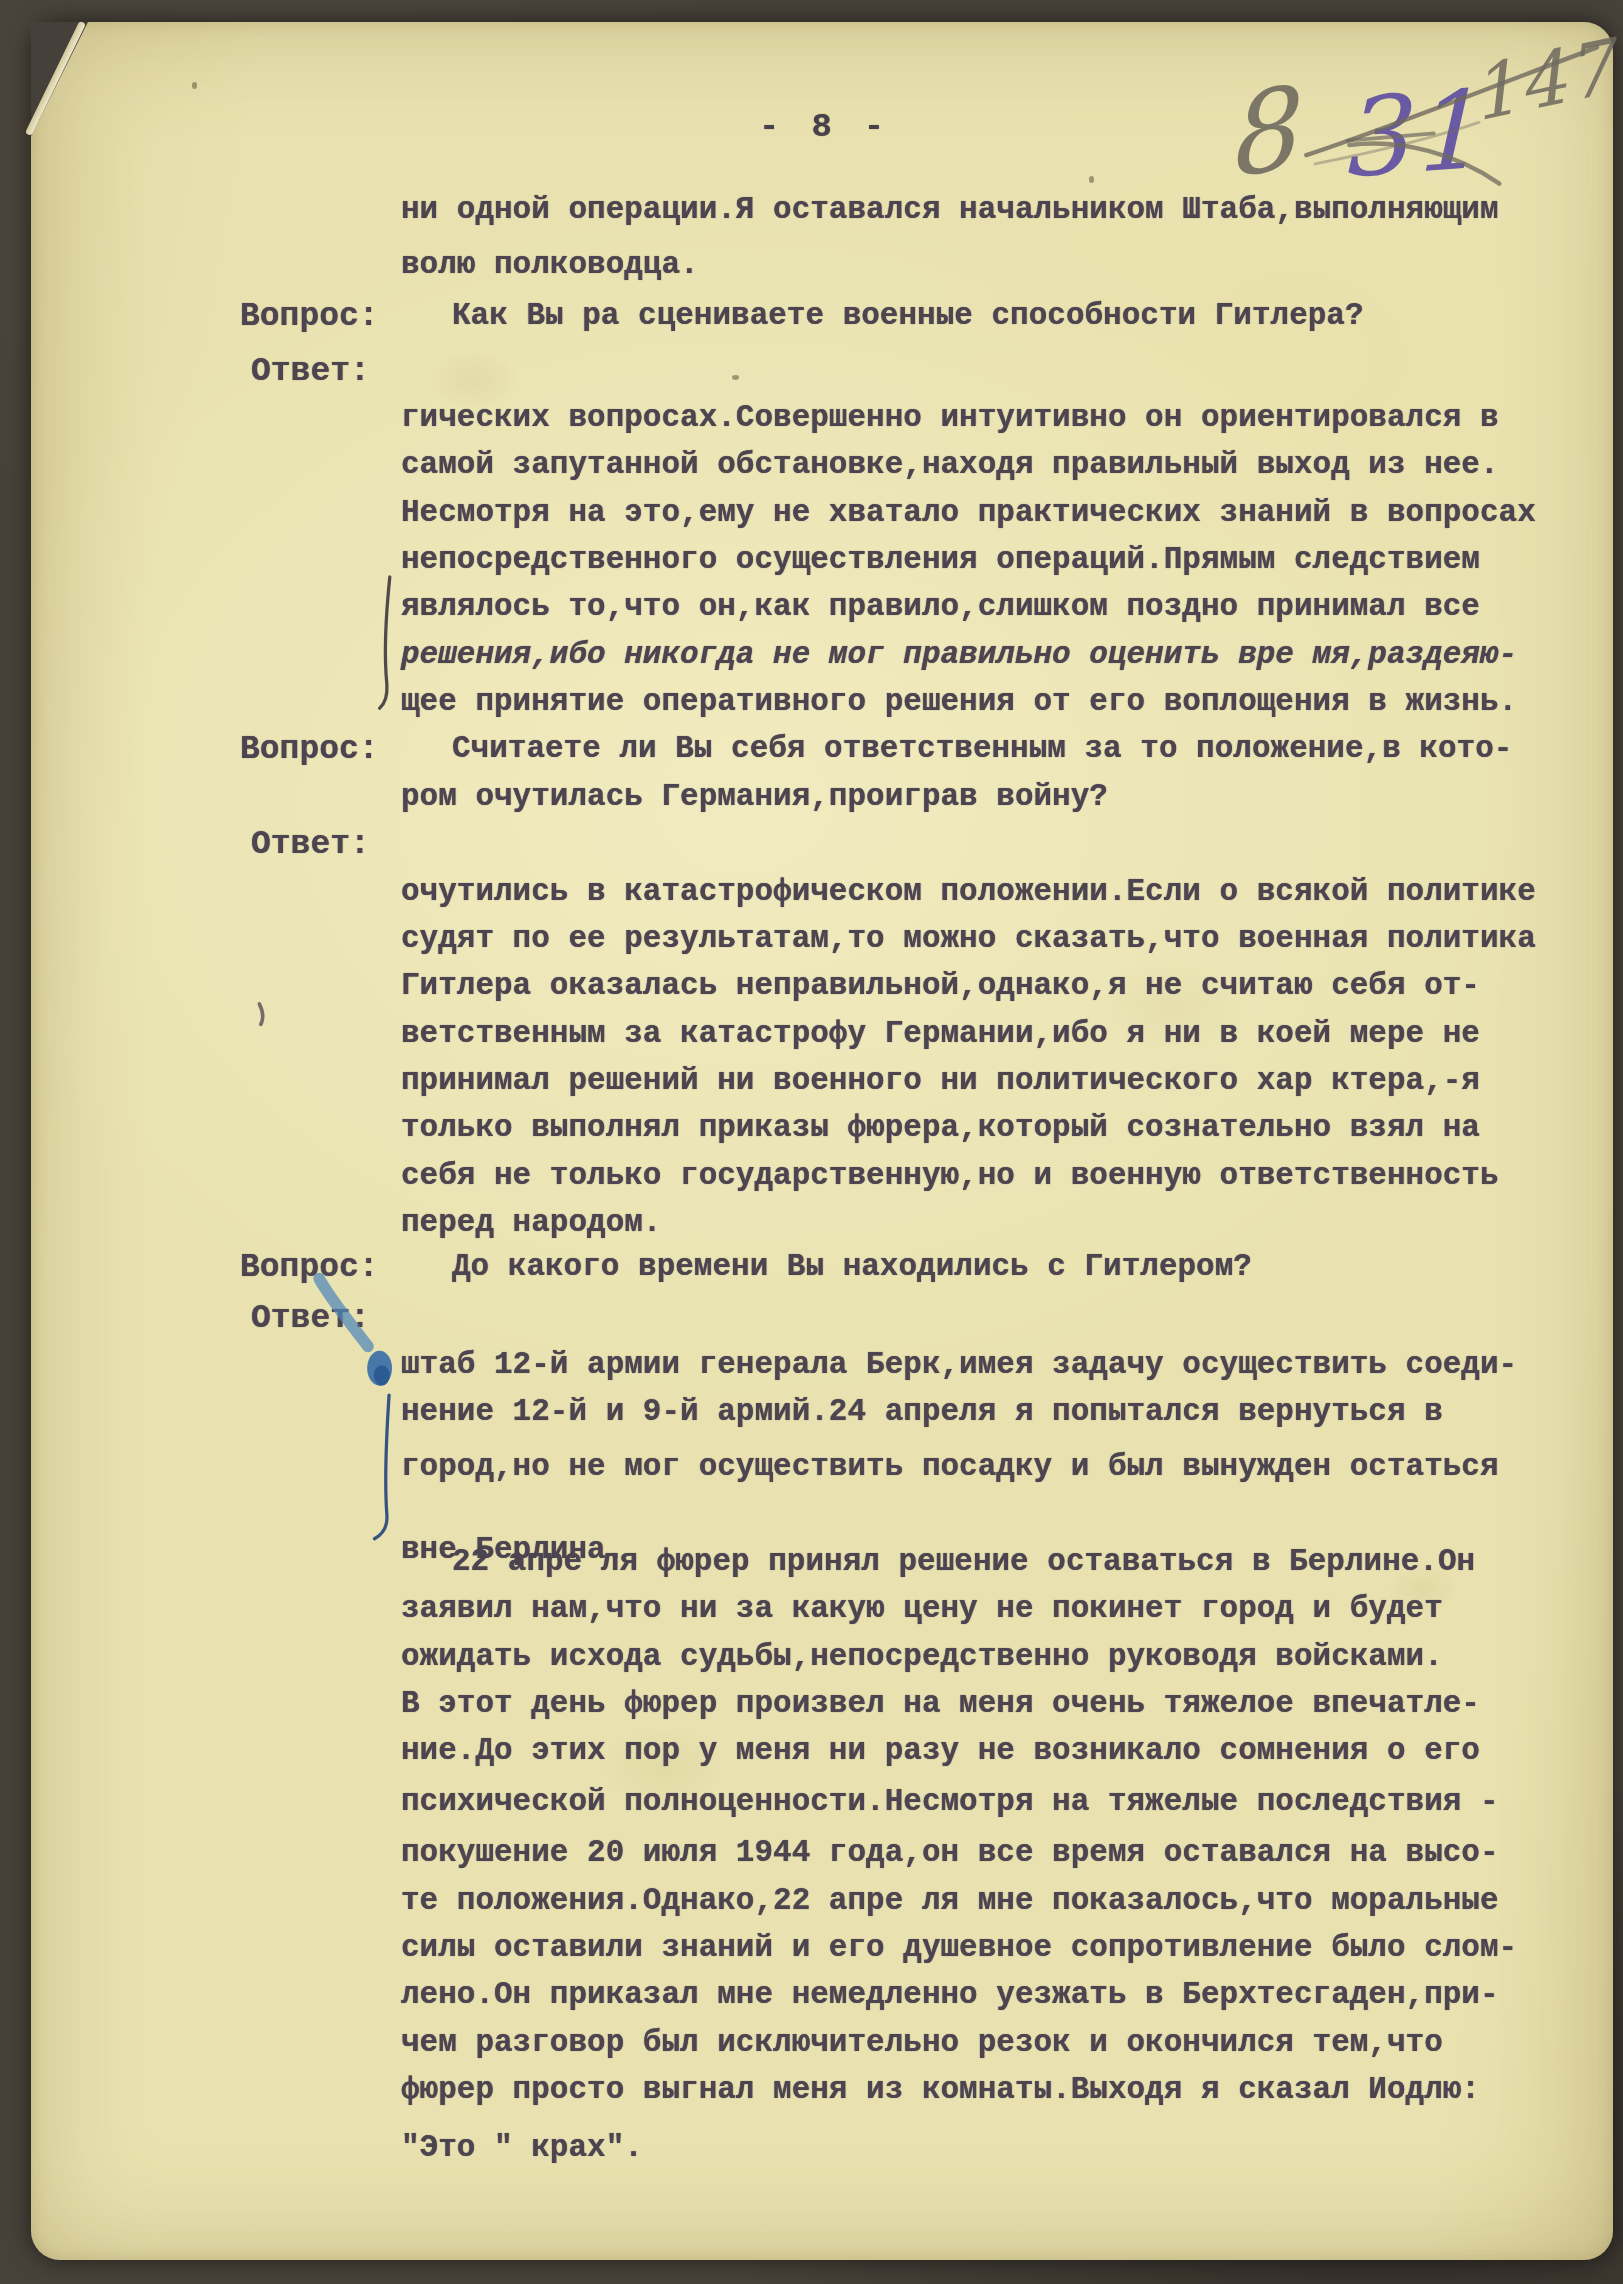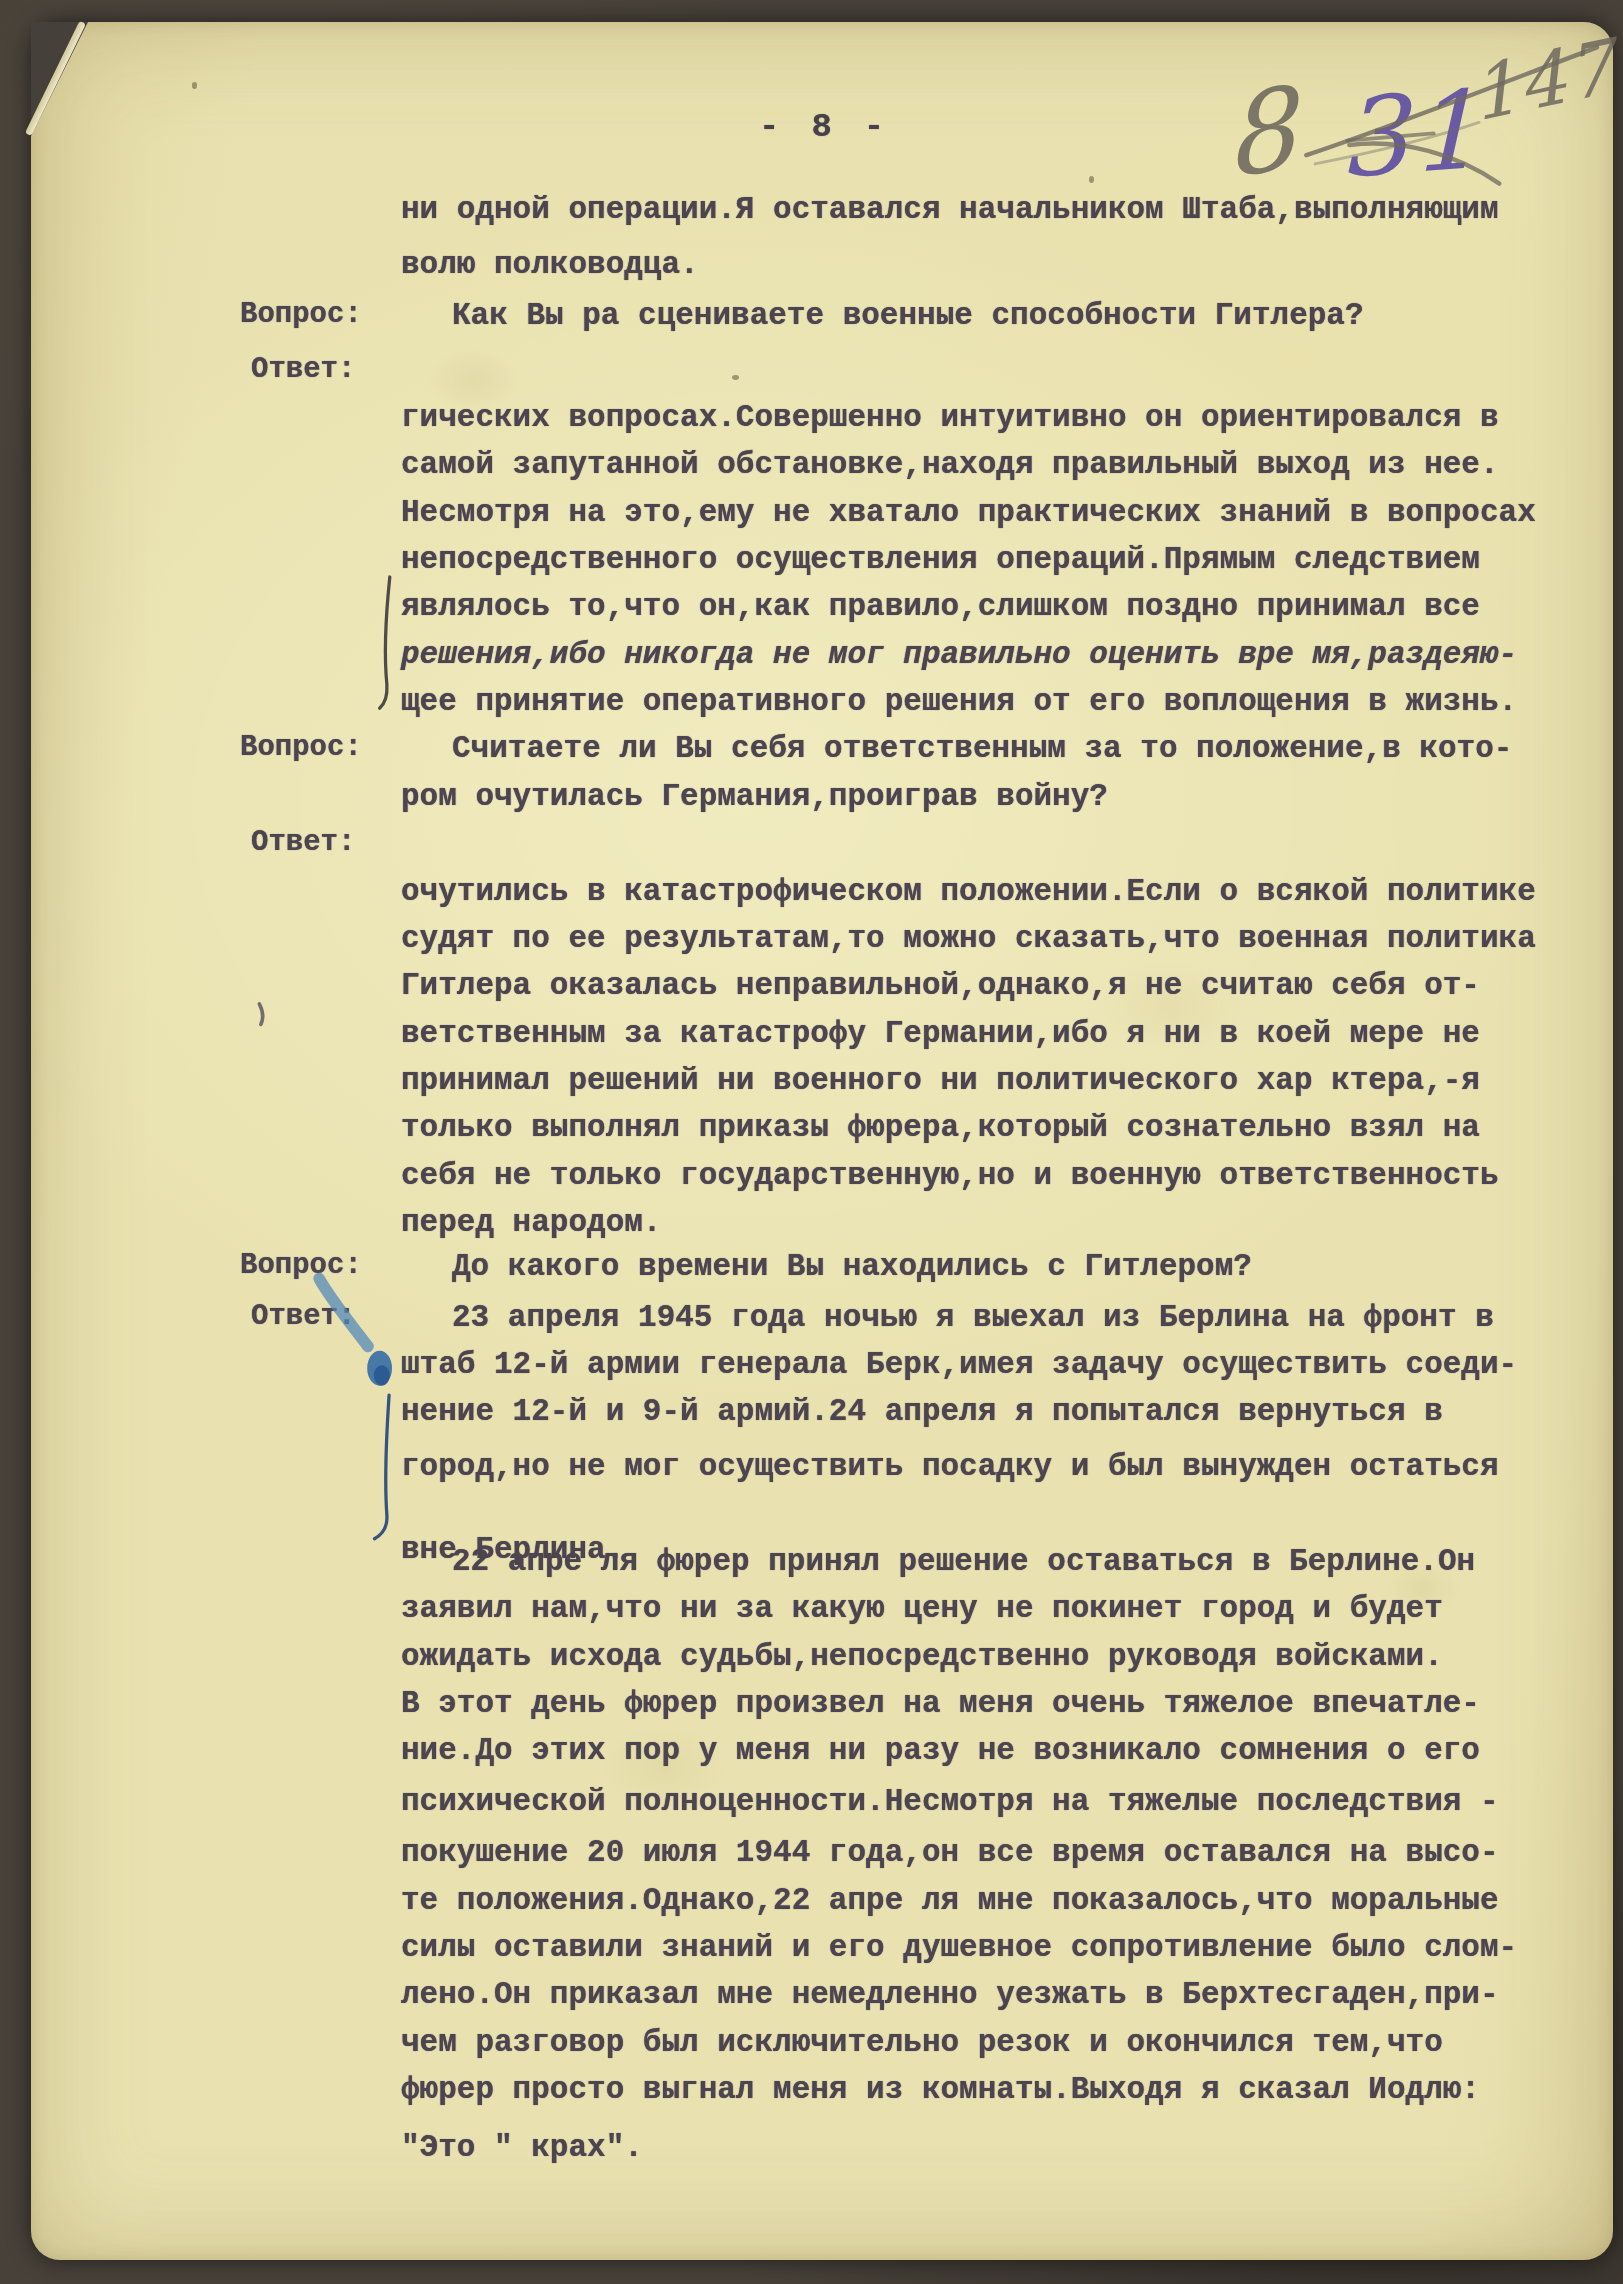--- a/index.html
+++ b/index.html
@@ -49,21 +49,21 @@
 
   .page-number{
     position:absolute;left:759px;top:108px;
     font-size:34px;font-weight:700;letter-spacing:5.8px;color:#47414a;
     text-shadow:0 0 1.1px rgba(70,60,75,.75);
     white-space:pre;
   }
   .tline{position:absolute;left:0;width:100%;height:41px;}
   .qlabel{
     position:absolute;left:240px;top:0;
-    font-size:29px;font-weight:700;color:#4c4550;white-space:pre;
+    font-size:33px;font-weight:700;color:#4c4550;white-space:pre;
     text-shadow:0 0 1px rgba(70,60,75,.8), 0.7px 0 0 rgba(150,60,90,.10), -0.7px 0 0 rgba(60,80,150,.10);
   }
   .qlabel.ans{left:251px;}
   .ltext{
     position:absolute;left:401px;top:0;
     font-size:31px;font-weight:700;color:#4c4550;white-space:pre;
     text-shadow:0 0 1px rgba(70,60,75,.8), 0.7px 0 0 rgba(150,60,90,.10), -0.7px 0 0 rgba(60,80,150,.10);
   }
   .ltext.ind{left:452px;}
 
@@ -156,21 +156,20 @@
       </div>
       <div class="tline" style="top: 1205px;">
         <span class="ltext">перед народом.</span>
       </div>
       <div class="tline" style="top: 1249px;">
         <span class="qlabel">Вопрос:</span>
         <span class="ltext ind">До какого времени Вы находились с Гитлером?</span>
       </div>
       <div class="tline" style="top: 1300px;">
         <span class="qlabel ans">Ответ:</span>
-        <span class="ltext ind">23 апреля 1945 года ночью я выехал из Берлина на фронт в</span>
       </div>
       <div class="tline" style="top: 1347px;">
         <span class="ltext">штаб 12-й армии генерала Берк,имея задачу осуществить соеди-</span>
       </div>
       <div class="tline" style="top: 1394px; text-align: center;">
         <span class="ltext">нение 12-й и 9-й армий.24 апреля я попытался вернуться в</span>
       </div>
       <div class="tline" style="top: 1449px;">
         <span class="ltext">город,но не мог осуществить посадку и был вынужден остаться</span>
       </div>

